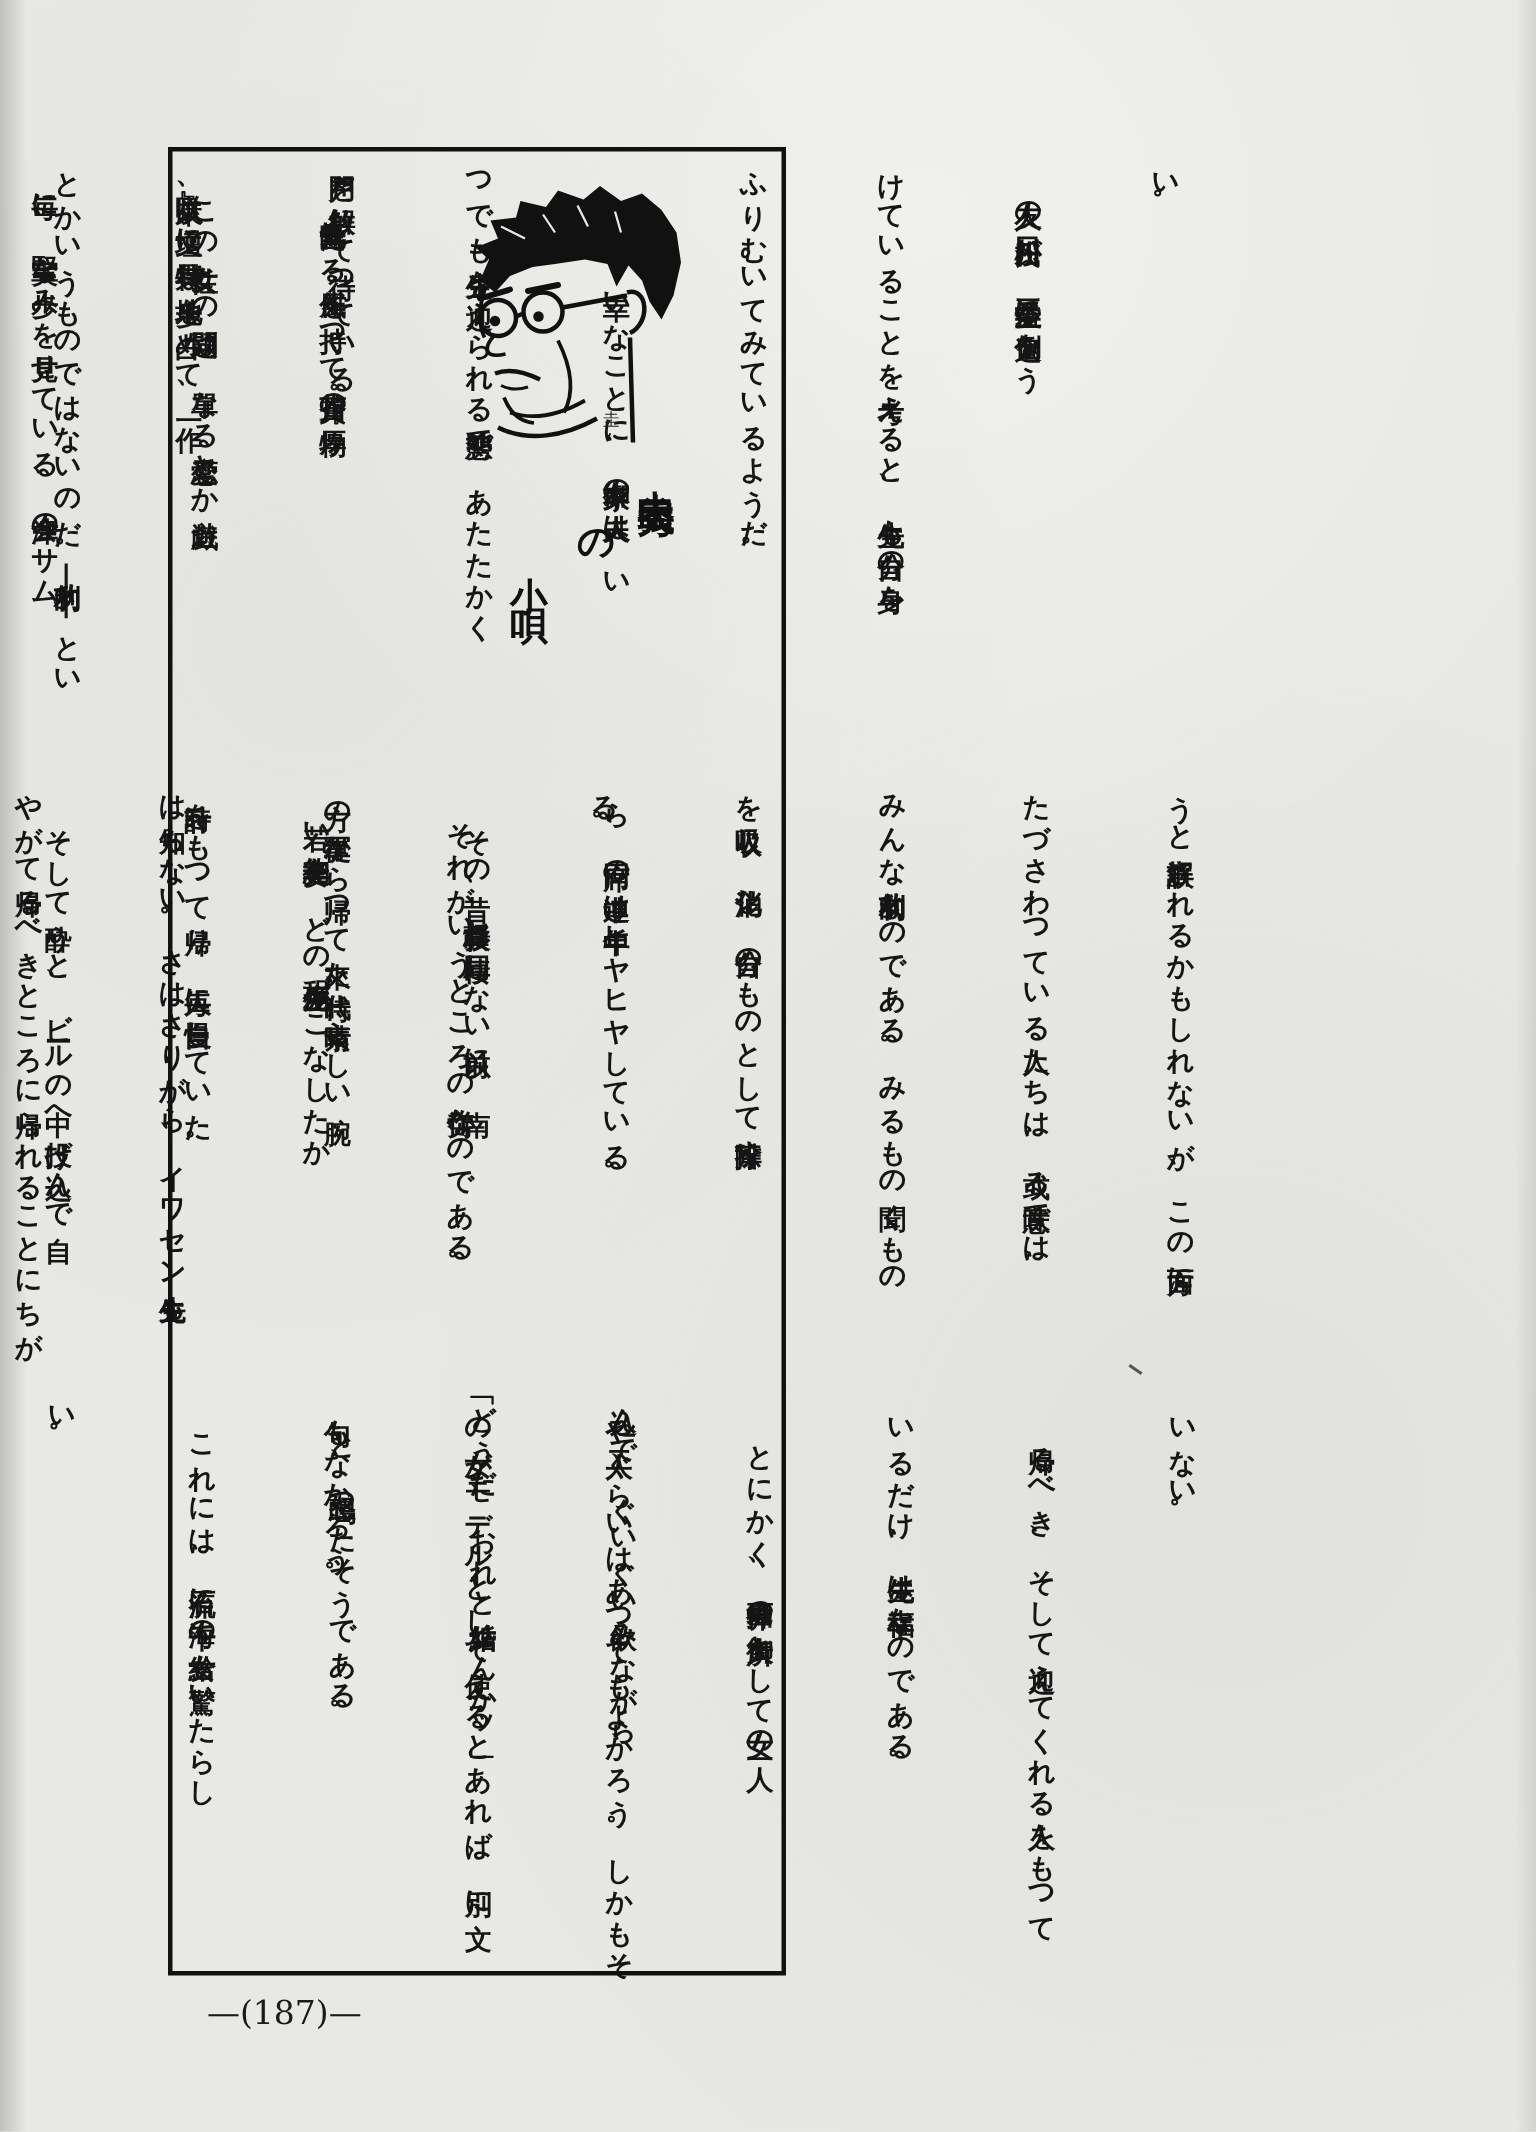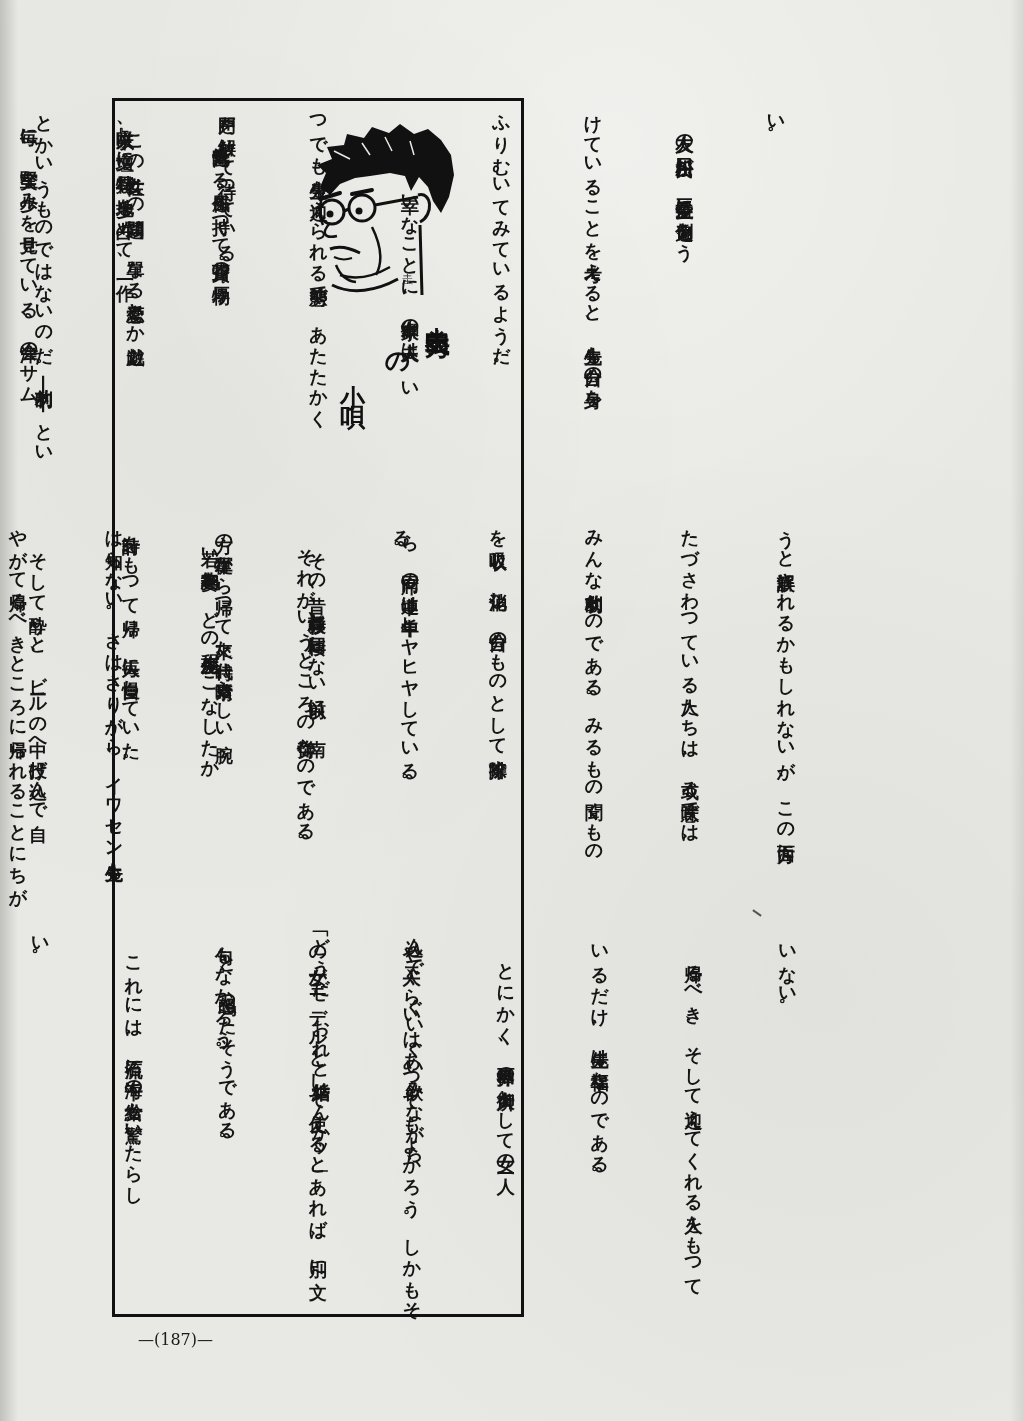--- a/index.html
+++ b/index.html
@@ -53,21 +53,21 @@
   #t-subject { left:338px; top:364px; letter-spacing:21px; }
 
   .caricature { position:absolute; left:310px; top:115px; width:160px; height:185px; }
   .signature {
     position:absolute; left:402px; top:272px; font-family:"DejaVu Serif", serif;
     font-size:11px; color:#222;
   }
 
   .page-number {
     position:absolute; left:138px; top:1330px;
-    font-family:"DejaVu Serif", serif; font-size:16px; letter-spacing:0px; color:#1a1a1a;
+    font-family:"DejaVu Serif", serif; font-size:22px; letter-spacing:0px; color:#1a1a1a;
   }
   .stray-mark {
     position:absolute; left:752px; top:912px; width:10px; height:2px;
     background:#555; transform:rotate(35deg);
   }
 </style>
 </head>
 <body>
 
 <div class="page">

